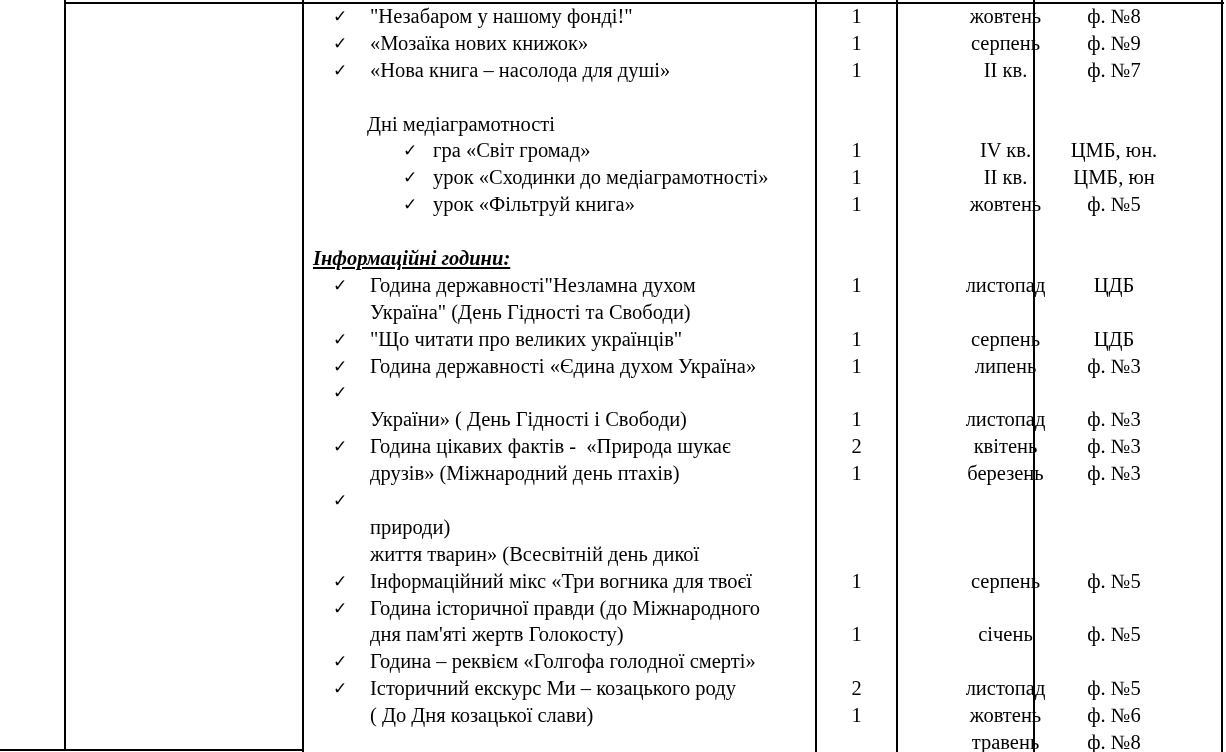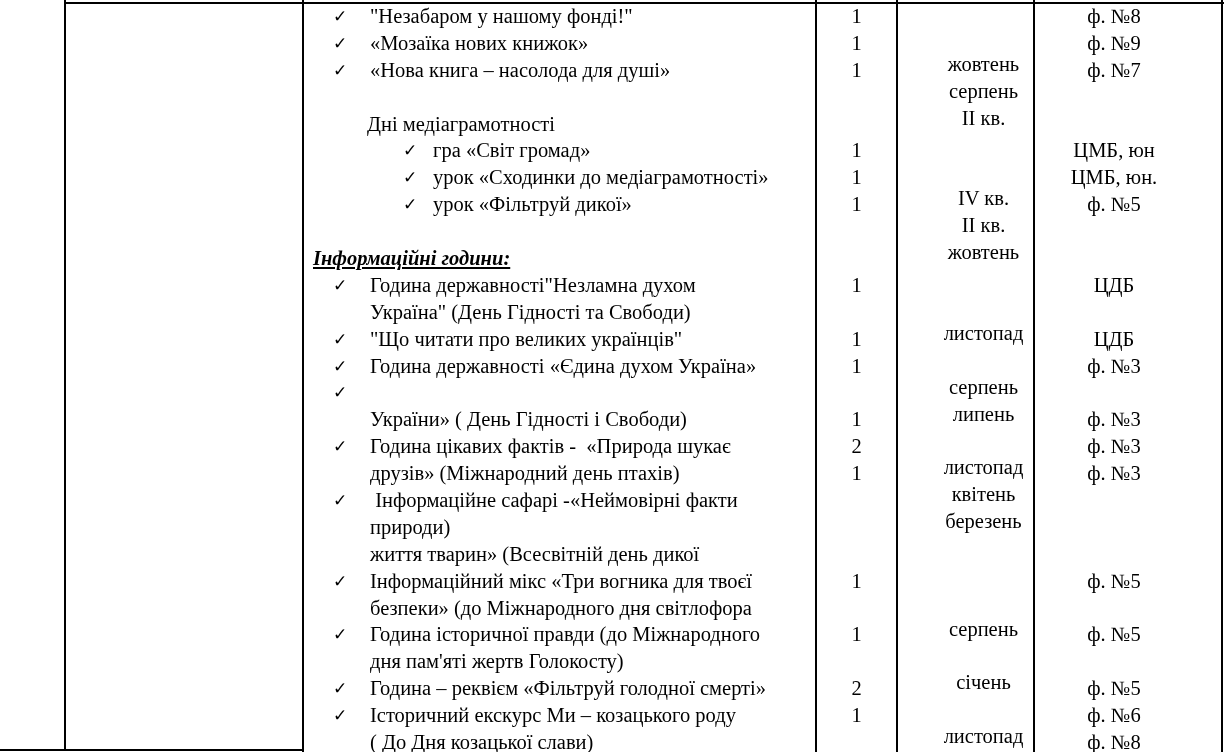--- a/index.html
+++ b/index.html
@@ -4,21 +4,21 @@
 <style>
   html,body{margin:0;padding:0;}
   body{
     width:1226px;height:752px;position:relative;background:#ffffff;
     font-family:"Liberation Serif","DejaVu Serif",serif;
     font-size:20.5px;color:#000;overflow:hidden;
   }
   .col{position:absolute;top:3px;bottom:0;}
   #col-content{left:303px;width:513px;}
   #col-qty{left:816px;width:81px;}
-  #col-period{left:922px;width:123px;margin-top:48px;}
+  #col-period{left:944px;width:123px;}
   #col-loc{left:1034px;width:160px;}
 
   .line{position:relative;height:26.9px;line-height:26.9px;}
   .line .check{
     display:none;position:absolute;top:0;
     font-family:"DejaVu Sans",sans-serif;font-size:17px;line-height:26.9px;
   }
   .line.item .check{display:block;left:30px;}
   .line.sub  .check{display:block;left:100px;}
   .line .txt{position:absolute;left:67px;top:0;white-space:pre;}
@@ -70,21 +70,21 @@
     <div class="line sub">
       <span class="check">✓</span>
       <span class="txt">гра «Світ громад»</span>
     </div>
     <div class="line sub">
       <span class="check">✓</span>
       <span class="txt">урок «Сходинки до медіаграмотності»</span>
     </div>
     <div class="line sub">
       <span class="check">✓</span>
-      <span class="txt">урок «Фільтруй дикої»</span>
+      <span class="txt">урок «Фільтруй книга»</span>
     </div>
     <div class="line blank">
 
       <span class="txt"></span>
     </div>
     <div class="line header">
 
       <span class="txt">Інформаційні години:</span>
     </div>
     <div class="line item">
@@ -113,49 +113,44 @@
     <div class="line item">
       <span class="check">✓</span>
       <span class="txt">Година цікавих фактів -  «Природа шукає</span>
     </div>
     <div class="line cont">
 
       <span class="txt">друзів» (Міжнародний день птахів)</span>
     </div>
     <div class="line item">
       <span class="check">✓</span>
-      <span class="txt"> Інформаційне сафарі -«Неймовірні факти</span>
     </div>
     <div class="line cont">
 
       <span class="txt">природи)</span>
     </div>
     <div class="line cont">
 
       <span class="txt">життя тварин» (Всесвітній день дикої</span>
     </div>
     <div class="line item">
       <span class="check">✓</span>
       <span class="txt">Інформаційний мікс «Три вогника для твоєї</span>
     </div>
-    <div class="line cont">
-
-      <span class="txt">безпеки» (до Міжнародного дня світлофора</span>
-    </div>
     <div class="line item">
       <span class="check">✓</span>
       <span class="txt">Година історичної правди (до Міжнародного</span>
     </div>
     <div class="line cont">
 
       <span class="txt">дня пам'яті жертв Голокосту)</span>
     </div>
     <div class="line item">
       <span class="check">✓</span>
-      <span class="txt">Година – реквієм «Фільтруй голодної смерті»</span>
+      <span class="txt">Година – реквієм «Голгофа голодної смерті»</span>
     </div>
     <div class="line item">
       <span class="check">✓</span>
       <span class="txt">Історичний екскурс Ми – козацького роду</span>
     </div>
     <div class="line cont">
 
       <span class="txt">( До Дня козацької слави)</span>
     </div>
   </div>
@@ -224,22 +219,22 @@
     <div class="vcell">травень</div>
   </div>
 
 <div class="col" id="col-loc">
 
 <div class="vcell">ф. №8</div>
     <div class="vcell">ф. №9</div>
     <div class="vcell">ф. №7</div>
     <div class="vcell"></div>
     <div class="vcell"></div>
+    <div class="vcell">ЦМБ, юн.</div>
     <div class="vcell">ЦМБ, юн</div>
-    <div class="vcell">ЦМБ, юн.</div>
     <div class="vcell">ф. №5</div>
     <div class="vcell"></div>
     <div class="vcell"></div>
     <div class="vcell">ЦДБ</div>
     <div class="vcell"></div>
     <div class="vcell">ЦДБ</div>
     <div class="vcell">ф. №3</div>
     <div class="vcell"></div>
     <div class="vcell">ф. №3</div>
     <div class="vcell">ф. №3</div>

